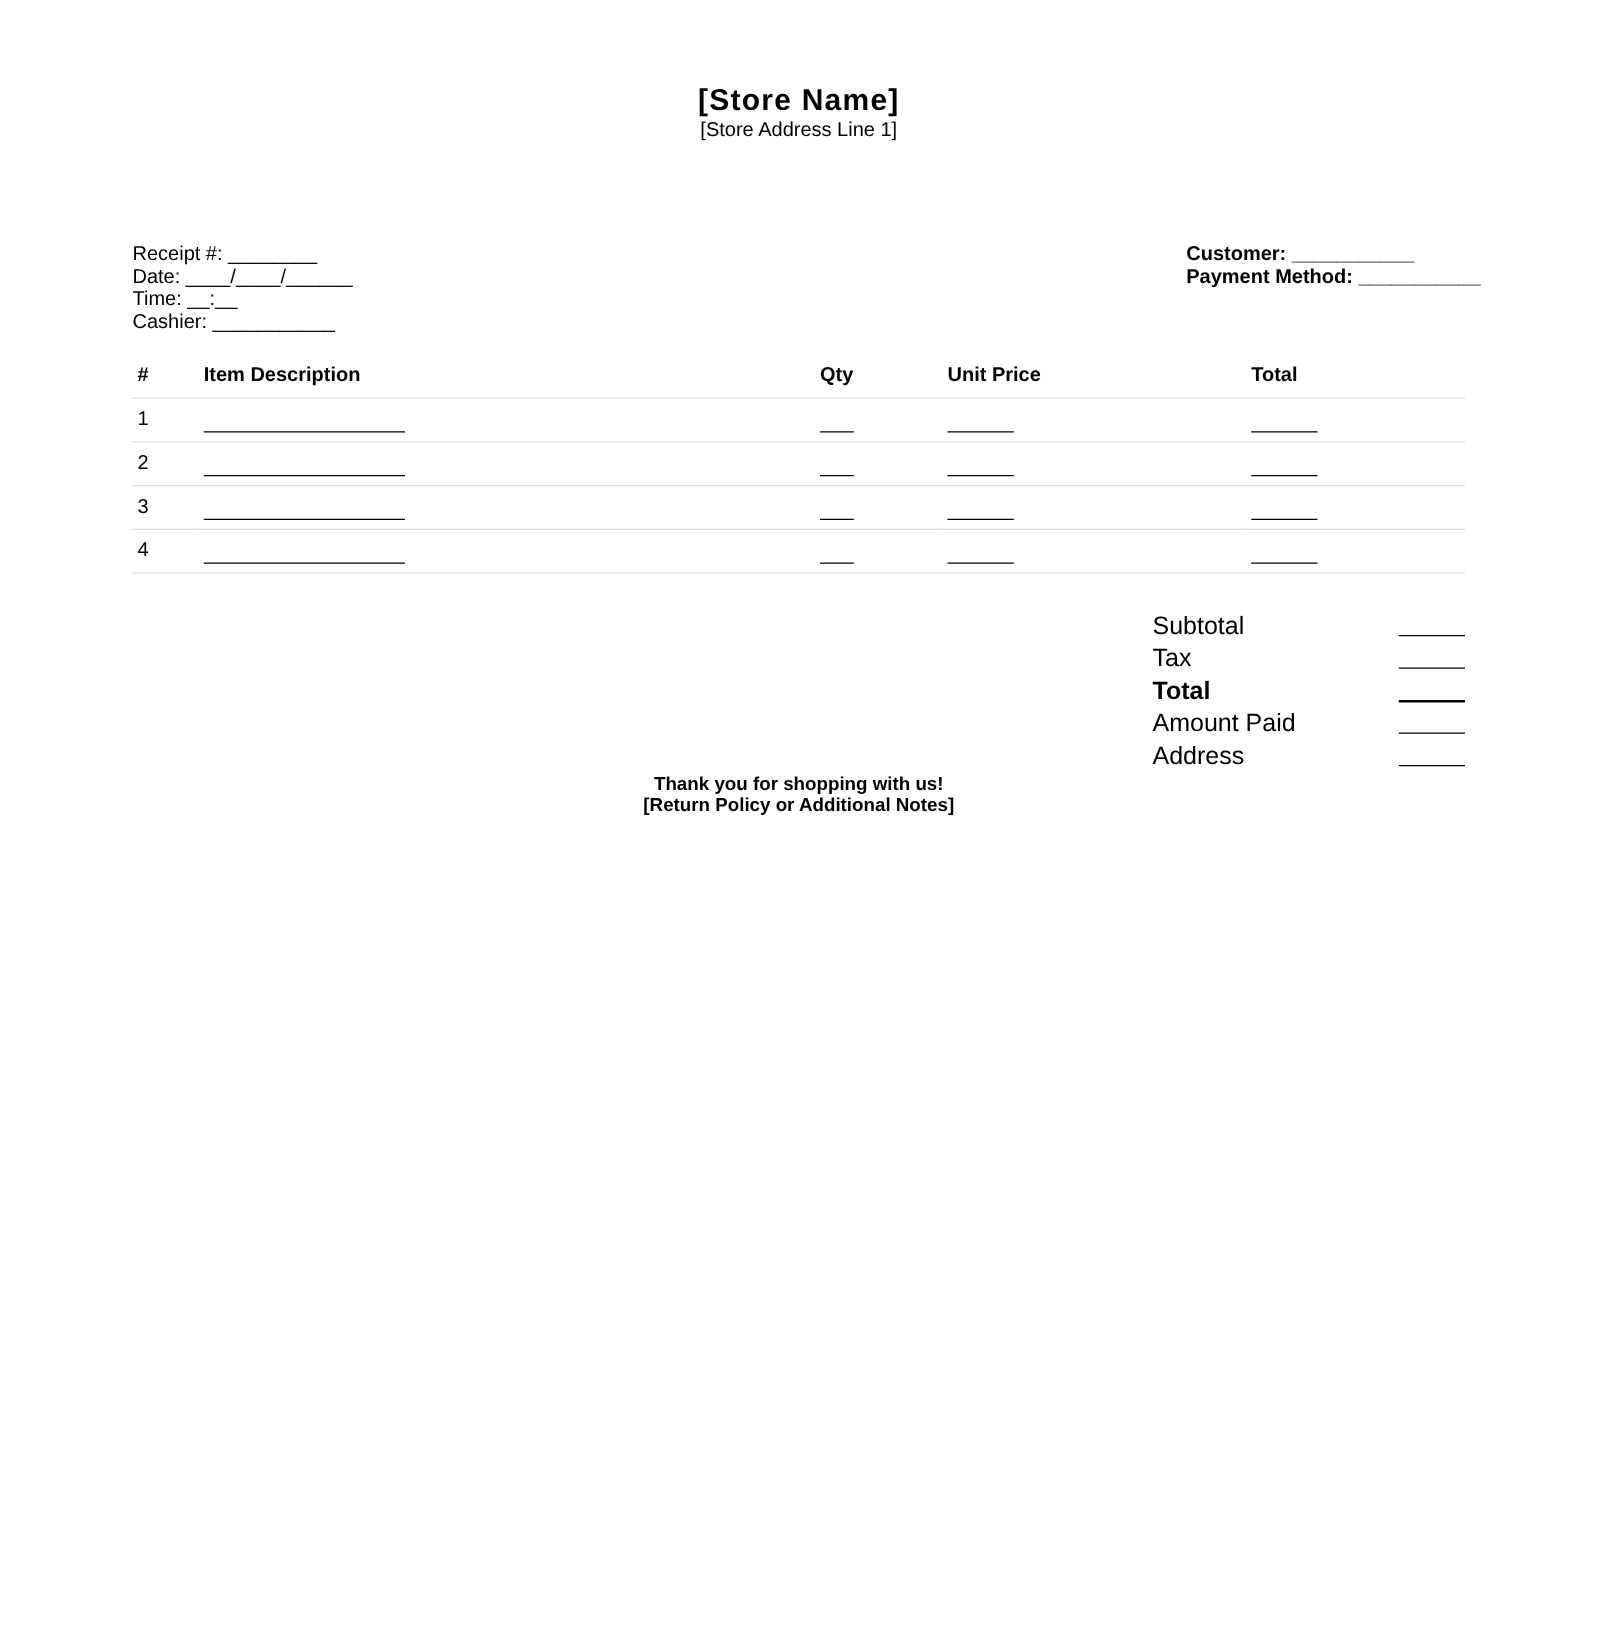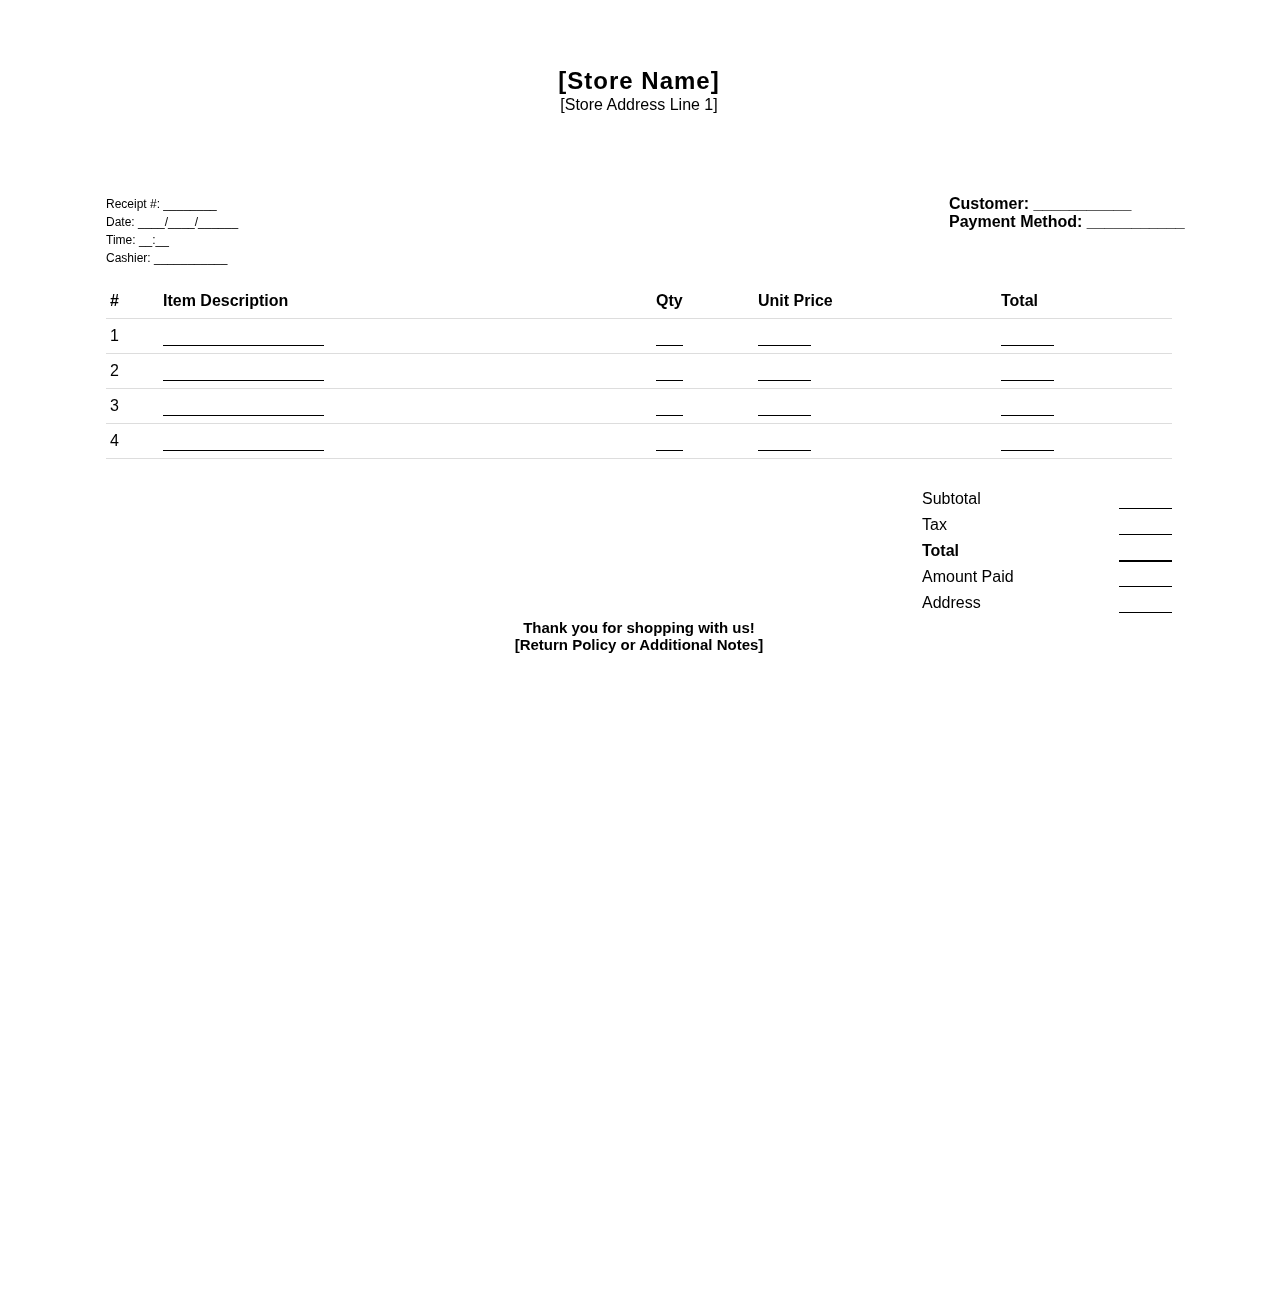--- a/index.html
+++ b/index.html
@@ -5,36 +5,36 @@
   html, body { margin: 0; padding: 0; background: #ffffff; }
   body {
     width: 1278px; height: 1300px; position: relative;
     font-family: "Liberation Sans", sans-serif; color: #000;
     font-size: 16px;
   }
   .page { position: absolute; left: 106px; top: 0; width: 1066px; }
   .header { position: absolute; left: 0; top: 67px; width: 1066px; text-align: center; }
   .store-name { font-size: 24px; font-weight: bold; letter-spacing: 1px; line-height: 28px; }
   .header .line { font-size: 16px; line-height: 20px; }
-  .meta-left { position: absolute; left: 0; top: 195px; font-size: 12px; line-height: 18px; }
+  .meta-left { position: absolute; left: 0; top: 195px; font-size: 16px; line-height: 18px; }
   .meta-right { position: absolute; left: 843px; top: 195px; font-size: 16px; line-height: 18px; font-weight: bold; }
   .meta-row { white-space: pre; }
   table.items {
     position: absolute; left: 0; top: 283px; width: 1066px;
     border-collapse: collapse; font-size: 16px;
   }
   table.items th {
     text-align: left; font-weight: bold; height: 35px; padding: 0 4px;
     border-bottom: 1px solid #dddddd; vertical-align: middle;
   }
   table.items td {
     height: 34px; padding: 0 4px; border-bottom: 1px solid #dddddd; vertical-align: middle;
   }
   .blank { display: inline-block; border-bottom: 1px solid #000; height: 1px; vertical-align: -6px; }
-  .totals { position: absolute; left: 816px; top: 490px; width: 250px; font-size: 16px; }
+  .totals { position: absolute; left: 816px; top: 490px; width: 250px; font-size: 20px; }
   .totals .row { display: flex; justify-content: space-between; height: 26px; align-items: flex-start; }
   .totals .row .val { display: inline-block; width: 53px; border-bottom: 1px solid #000; height: 18px; }
   .totals .row.bold .lbl { font-weight: bold; }
   .totals .row.bold .val { border-bottom: 2px solid #000; }
   .footer { position: absolute; left: 0; top: 619px; width: 1066px; text-align: center; font-size: 15px; line-height: 17px; font-weight: bold; }
 </style>
 </head>
 <body>
 
 <div class="page">

